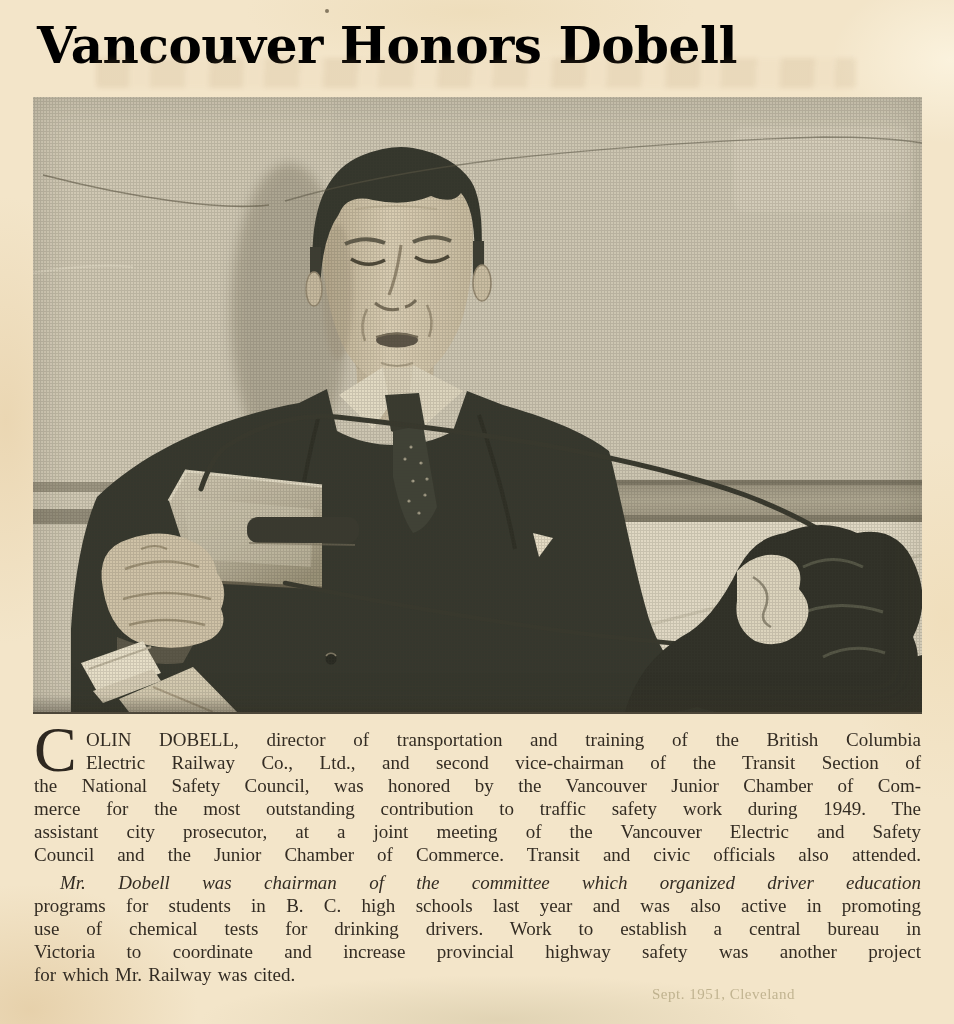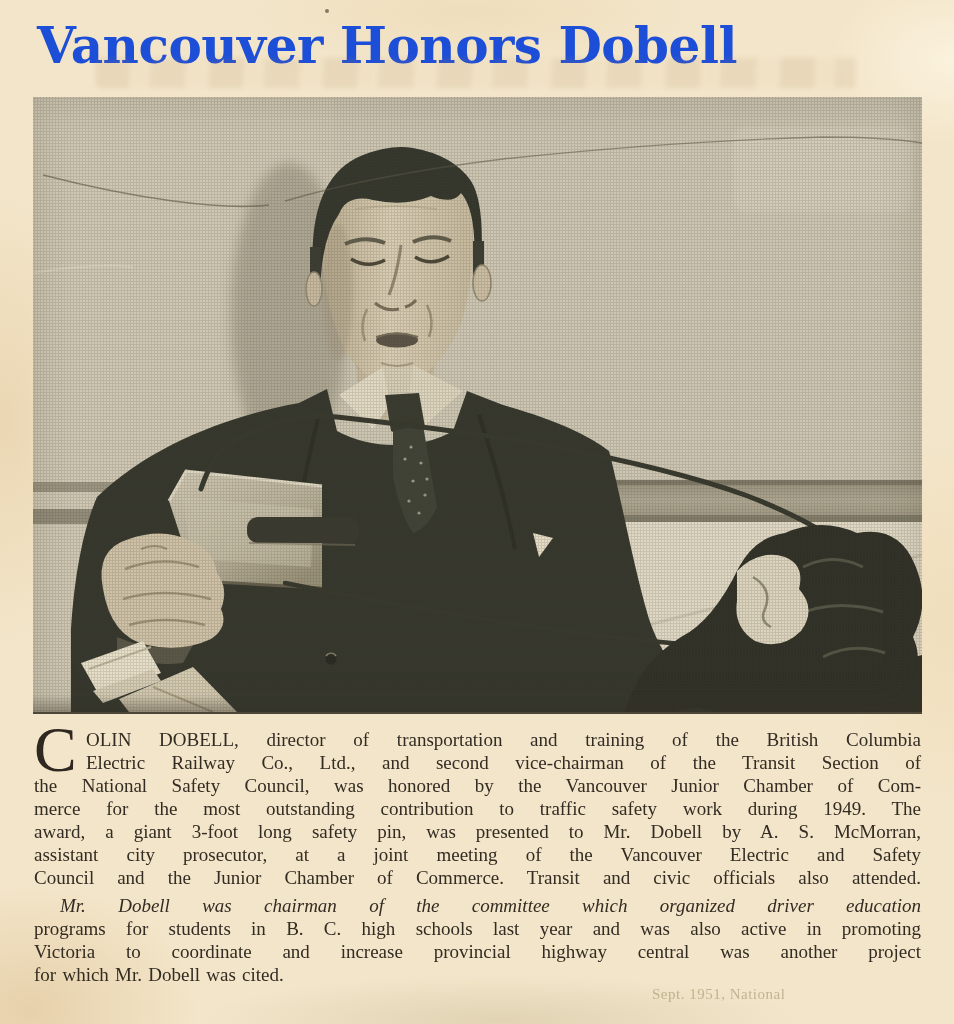--- a/index.html
+++ b/index.html
@@ -17,21 +17,21 @@
       radial-gradient(170px 120px at 950px 60px, rgba(255,249,232,.65), transparent 70%),
       radial-gradient(300px 70px at 470px 12px, rgba(233,214,174,.5), transparent 75%),
       radial-gradient(140px 320px at 6px 420px, rgba(226,200,156,.5), transparent 70%),
       radial-gradient(400px 60px at 500px 1020px, rgba(190,178,140,.35), transparent 75%);
   }
   .speck{position:absolute;left:325px;top:9px;width:4px;height:4px;border-radius:50%;background:#6b5f49;opacity:.8;}
 
   .headline{
     position:absolute;left:37px;top:16px;margin:0;
     font-family:"DejaVu Serif", serif;font-weight:bold;
-    font-size:50px;letter-spacing:-0.5px;color:#1d4ed8;
+    font-size:50px;letter-spacing:-0.5px;color:#000000;
     white-space:nowrap;
   }
   .ghost-band{
     position:absolute;left:96px;top:58px;width:760px;height:30px;
     background:repeating-linear-gradient(93deg,
       rgba(163,128,86,.17) 0 34px, rgba(163,128,86,.04) 34px 55px,
       rgba(163,128,86,.15) 55px 90px, rgba(163,128,86,.03) 90px 114px);
     filter:blur(2.5px);border-radius:4px;opacity:.8;
   }
 
@@ -238,29 +238,29 @@
   </figure>
 
   <div class="article">
     <div class="para">
       <span class="drop-cap">C</span>
       <div>
           <div class="text-line dc-offset">OLIN DOBELL, director of transportation and training of the British Columbia</div>
           <div class="text-line dc-offset">Electric Railway Co., Ltd., and second vice-chairman of the Transit Section of</div>
           <div class="text-line">the National Safety Council, was honored by the Vancouver Junior Chamber of Com-</div>
           <div class="text-line">merce for the most outstanding contribution to traffic safety work during 1949. The</div>
-          <div class="text-line">award, a giant 3-foot long safety pin, was presented to Mr. Dobell by A. S. McMorran,</div>
           <div class="text-line">assistant city prosecutor, at a joint meeting of the Vancouver Electric and Safety</div>
           <div class="text-line">Council and the Junior Chamber of Commerce. Transit and civic officials also attended.</div>
         </div>
     </div>
     <div class="para">
       <div>
           <div class="text-line indent-first">Mr. Dobell was chairman of the committee which organized driver education</div>
           <div class="text-line">programs for students in B. C. high schools last year and was also active in promoting</div>
-          <div class="text-line">Victoria to coordinate and increase provincial highway central was another project</div>
-          <div class="text-line last-left">for which Mr. Dobell was cited.</div>
+          <div class="text-line">use of chemical tests for drinking drivers. Work to establish a central bureau in</div>
+          <div class="text-line">Victoria to coordinate and increase provincial highway safety was another project</div>
+          <div class="text-line last-left">for which Mr. Railway was cited.</div>
         </div>
     </div>
   </div>
 
-  <div class="show-through">Sept. 1951, National</div>
+  <div class="show-through">Sept. 1951, Cleveland</div>
 </div>
 
 </body></html>

